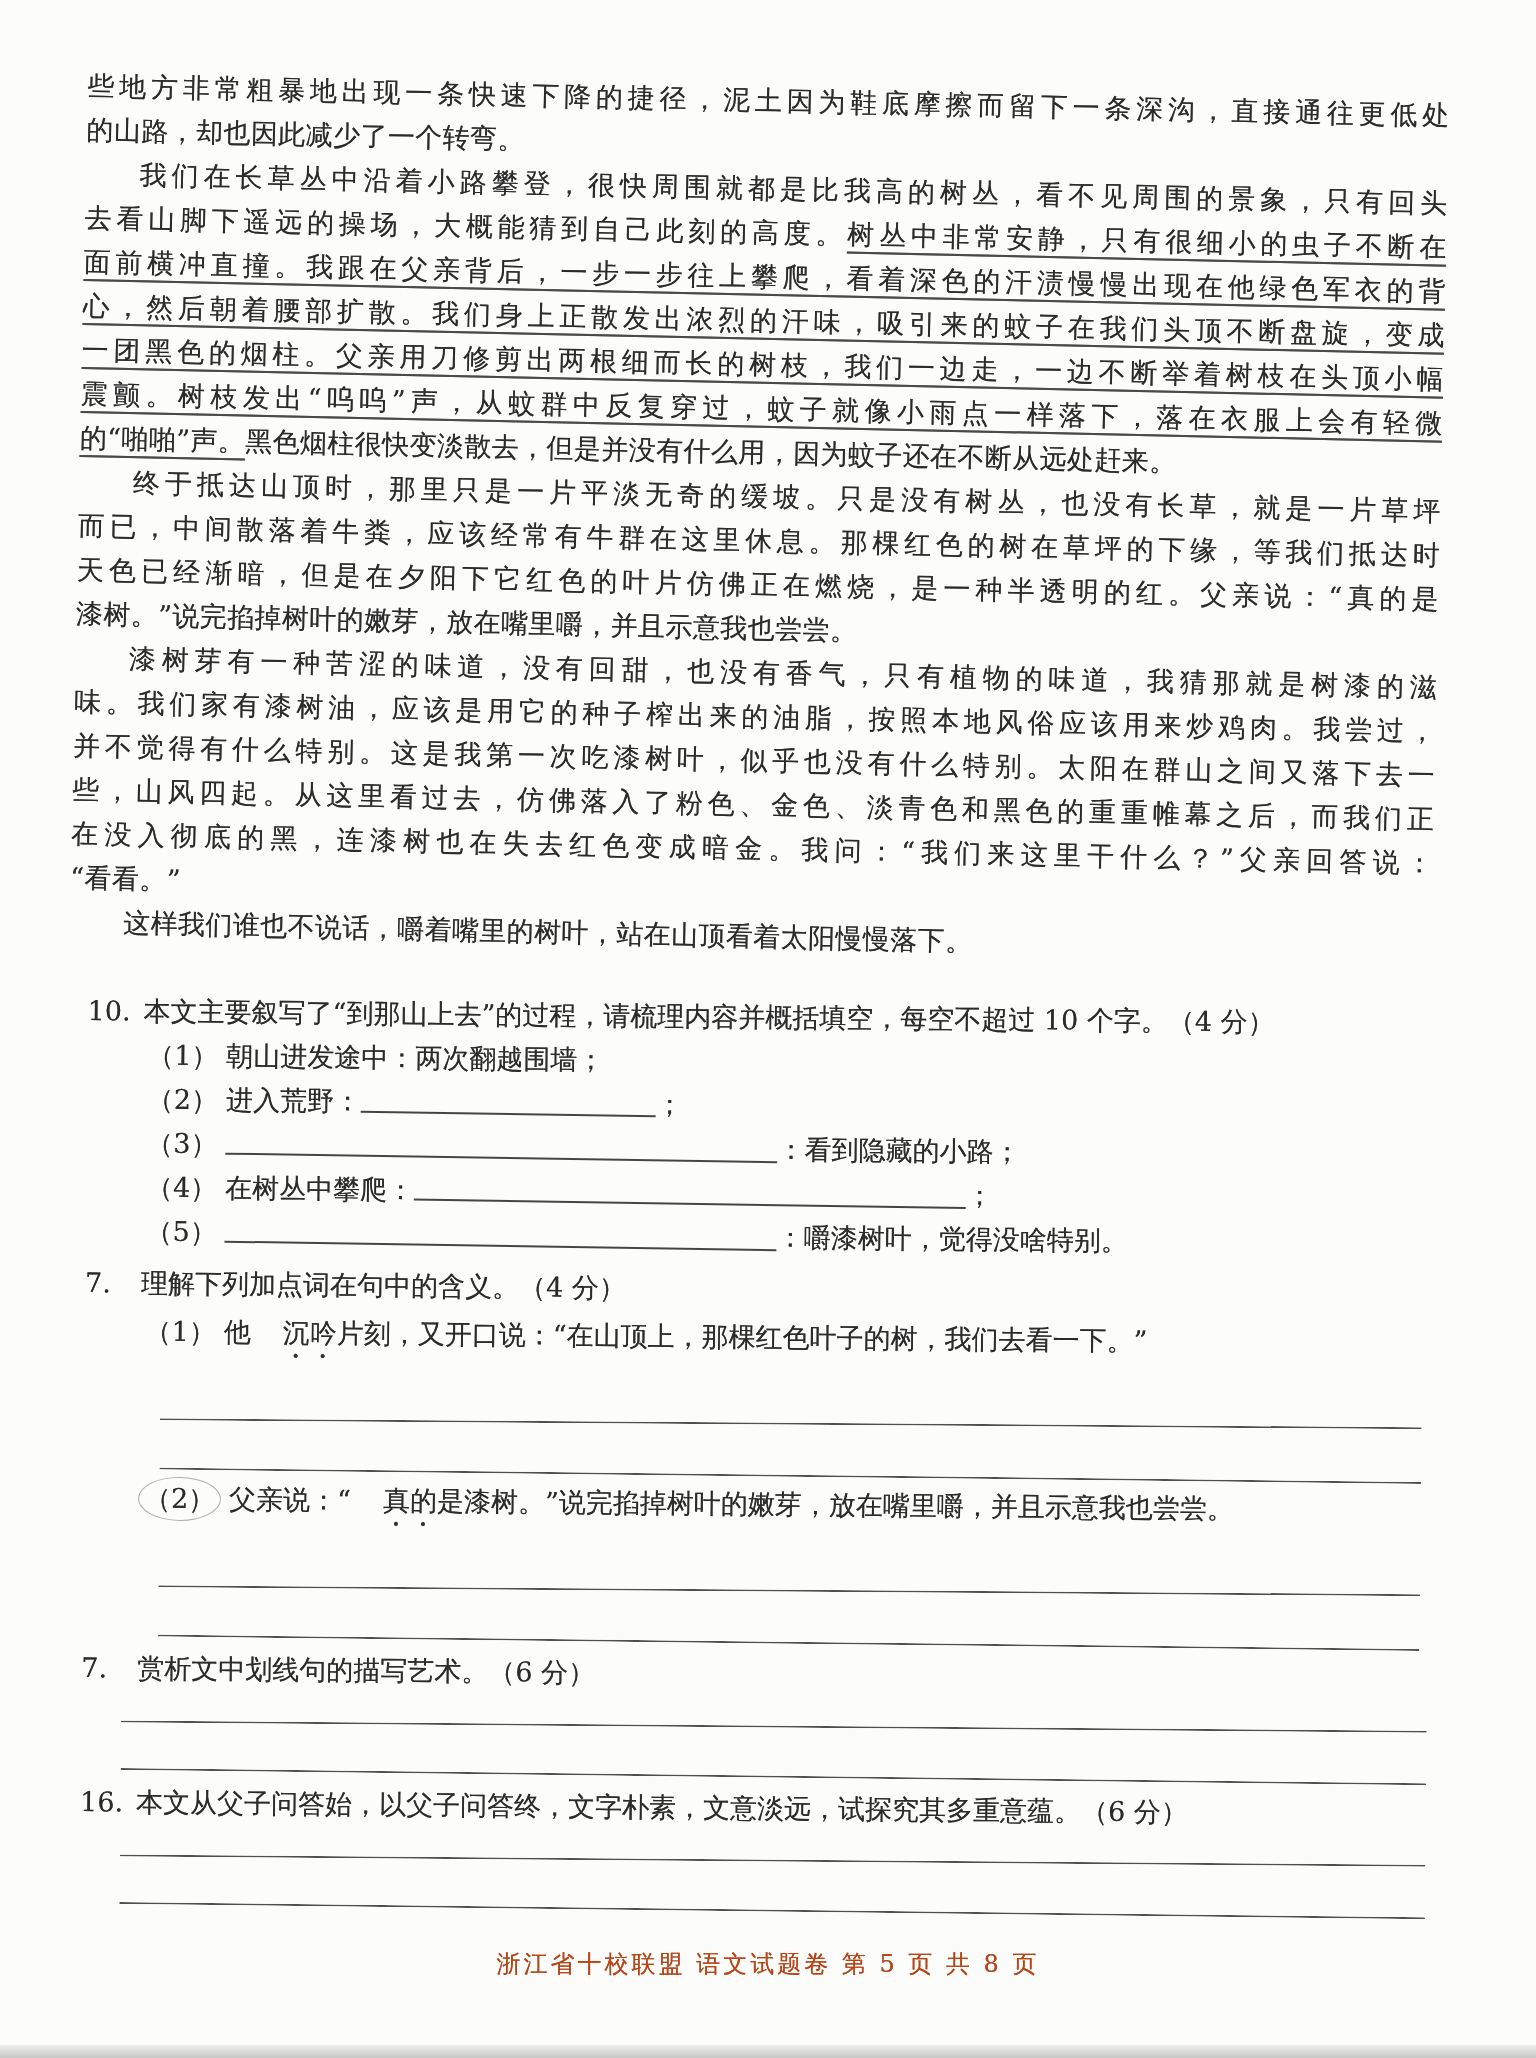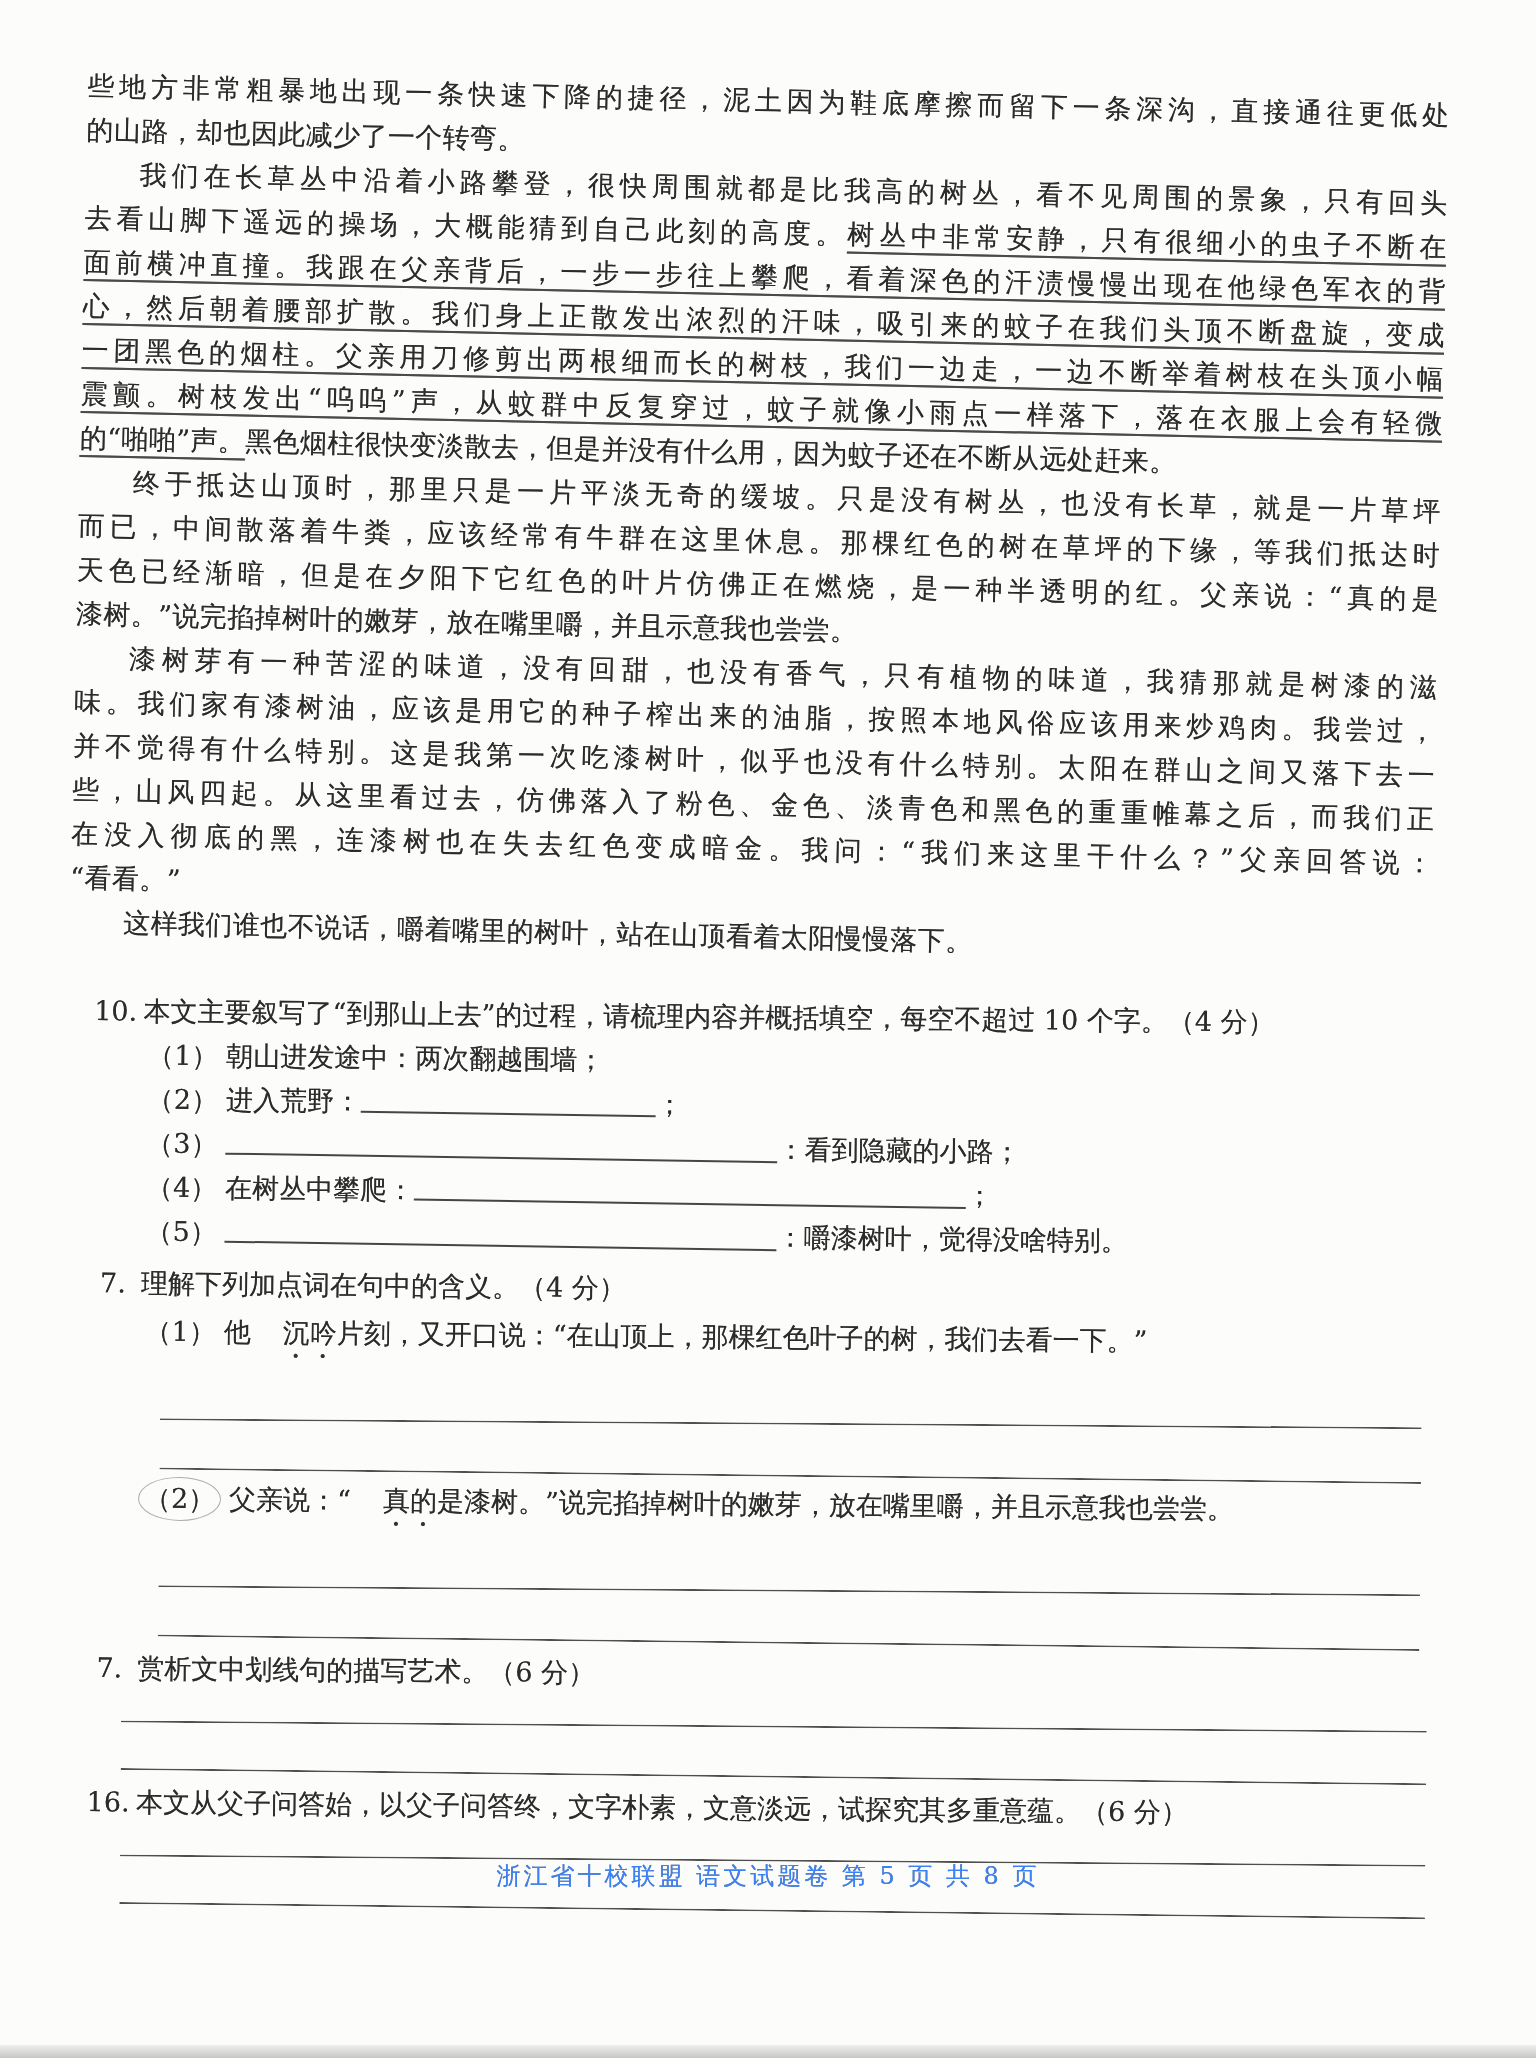--- a/index.html
+++ b/index.html
@@ -23,40 +23,40 @@
     -webkit-text-emphasis:filled dot #333;-webkit-text-emphasis-position:under left;
     text-emphasis:filled dot #333;text-emphasis-position:under left;margin-left:32px;
   }
   
   .questions{
     position:absolute;left:88px;top:980px;width:1362px;
     transform:rotate(.55deg);transform-origin:0 0;
   }
   .qblock{margin-top:10px;}
   .qrow{font-size:27px;line-height:42px;}
-  .qnum{display:inline-block;width:56px;text-align:center;}
+  .qnum{display:inline-block;width:56px;}
   .qitem{font-size:27px;line-height:42px;margin:2px 0 0 60px;}
   .qlabel{margin-right:8px;}
   .qsentence{margin-top:6px;}
   .circled{display:inline-block;border:1.5px solid rgba(80,80,80,.45);border-radius:50%;padding:0 5px;margin-left:-5px;}
   .blank{display:inline-block;border-bottom:2px solid #454545;height:22px;transform:translateY(3px) rotate(.35deg);}
   .b-short{width:295px;}
   .b-long{width:552px;}
   
   .rule{height:0;border-top:2.2px solid #4f4f4f;border-radius:2px;}
   .r-indent{margin-left:76px;width:1262px;}
   .r-wide{margin-left:40px;width:1306px;}
   .r1{margin-top:54px;transform:rotate(-.15deg);}
   .r2{margin-top:50px;transform:rotate(.1deg);}
   .rq1{margin-top:30px;transform:rotate(-.1deg);}
   .rq2{margin-top:48px;transform:rotate(.12deg);}
   
   .footer{
-    position:absolute;left:0;top:1860px;width:100%;
-    text-align:center;font-size:24px;letter-spacing:3px;color:#3b82f6;
+    position:absolute;left:0;top:1948px;width:100%;
+    text-align:center;font-size:24px;letter-spacing:3px;color:#c2410c;
   }
   .scan-bottom{position:absolute;left:0;right:0;bottom:0;height:13px;background:linear-gradient(#efefed,#c7c7c5);}
   .scan-line{position:absolute;bottom:5px;left:19%;width:63%;height:2px;background:#9d9d9b;}
 </style>
 </head>
 <body>
 
 <div class="page">
   <div class="passage">
       <div class="pline full"><span>些地方非常粗暴地出现一条快速下降的捷径，泥土因为鞋底摩擦而留下一条深沟，直接通往更低处</span></div>

